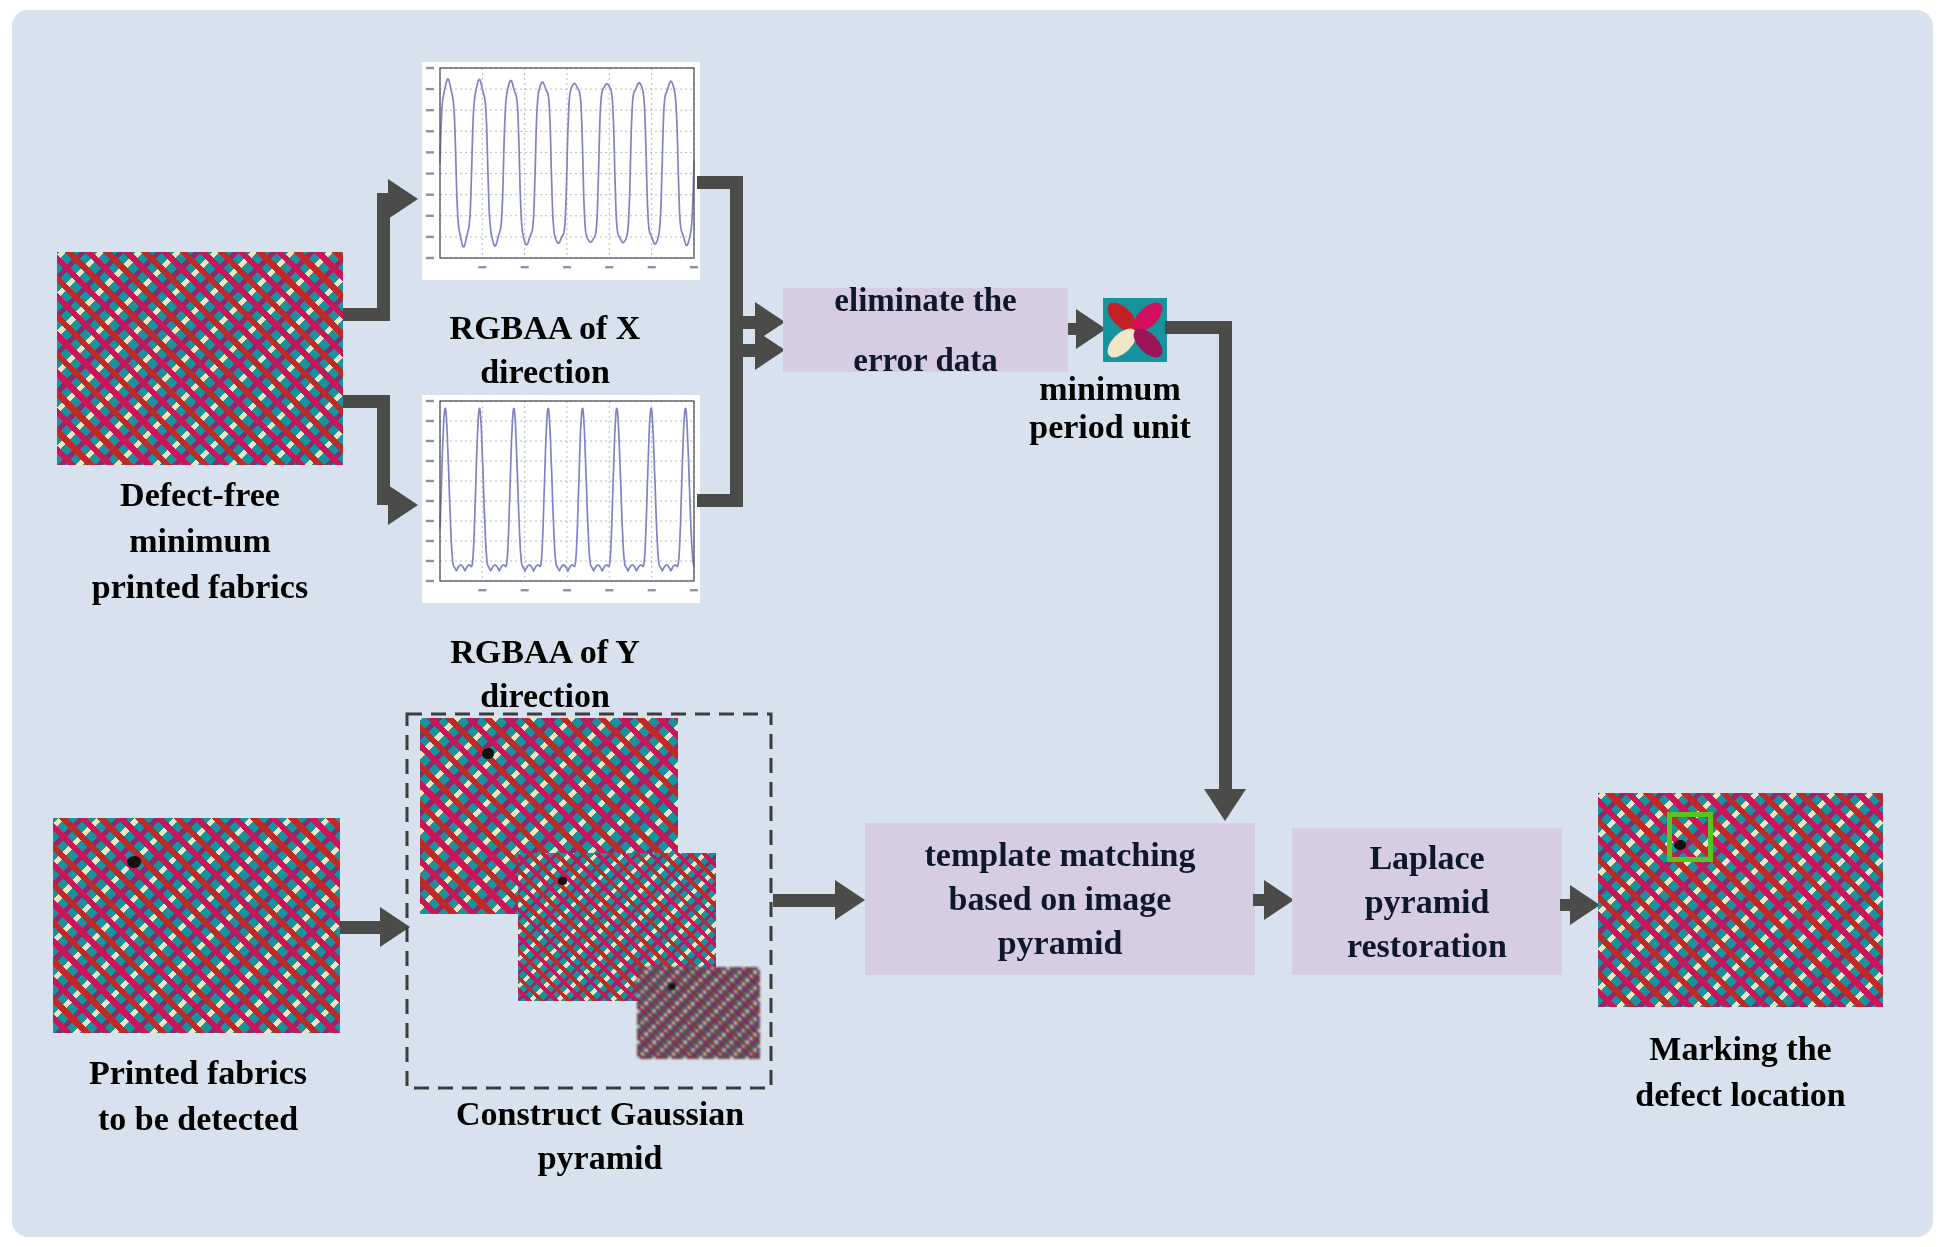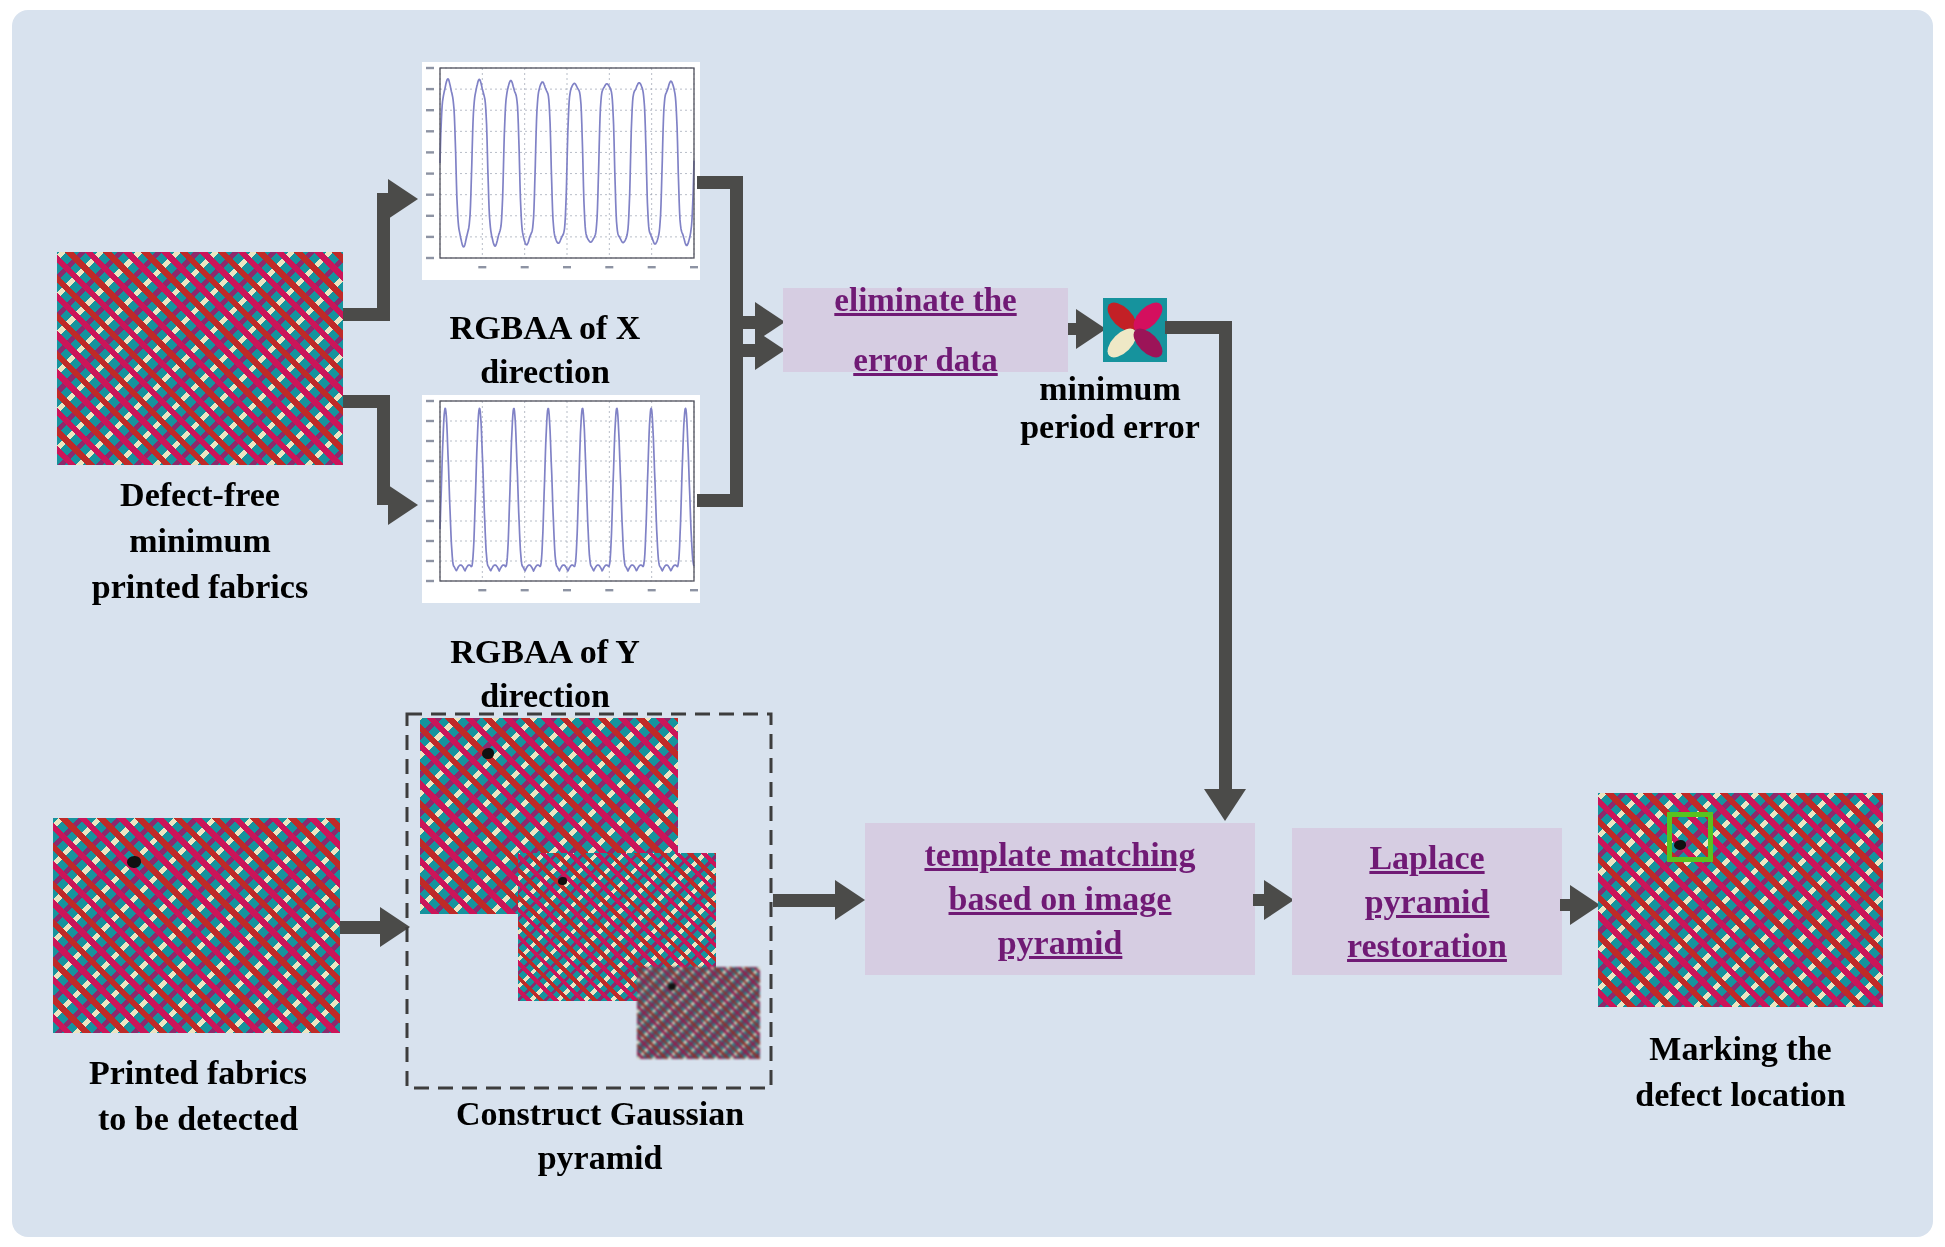--- a/index.html
+++ b/index.html
@@ -31,22 +31,22 @@
       repeating-linear-gradient(45deg, rgba(0,0,0,0) 0px, rgba(0,0,0,0) 3.5px, #cb1559 3.5px, #cb1559 6px,
         rgba(0,0,0,0) 6px, rgba(0,0,0,0) 8.5px, #bf2a28 8.5px, #bf2a28 11px),
       repeating-linear-gradient(-45deg, rgba(0,0,0,0) 0px, rgba(0,0,0,0) 3.5px, #8d2a6c 3.5px, #8d2a6c 5.5px,
         rgba(0,0,0,0) 5.5px, rgba(0,0,0,0) 8.5px, #ece5c2 8.5px, #ece5c2 11px);
     filter:blur(1.1px) saturate(.7) brightness(.92);
   }
   .defect-dot{position:absolute;background:#111;border-radius:55% 45% 50% 50%;}
 
   
   .cap{color:#000000;font-weight:700;font-size:34px;line-height:46px;text-align:center;}
-  .pbox{background:#d6cde2;color:#701a75;font-weight:700;font-size:33px;
-        display:flex;flex-direction:column;justify-content:center;text-align:center;text-decoration:underline;}
+  .pbox{background:#d6cde2;color:#0f172a;font-weight:700;font-size:33px;
+        display:flex;flex-direction:column;justify-content:center;text-align:center;}
   .pbox div{line-height:44px;}
   .minlab div{line-height:38px;}
 
   
   .sh{background:#4b4b49;}
   .ah-r{width:0;height:0;border-top:20px solid transparent;border-bottom:20px solid transparent;
         border-left:30px solid #4b4b49;}
   .ah-d{width:0;height:0;border-left:21px solid transparent;border-right:21px solid transparent;
         border-top:32px solid #4b4b49;}
 
@@ -190,21 +190,21 @@
 
   <svg class="abs" width="64" height="64" style="left:1103px;top:298px;" viewBox="0 0 64 64">
     <rect width="64" height="64" fill="#16939d"></rect>
     <ellipse cx="19" cy="19" rx="18" ry="9.5" fill="#c32026" transform="rotate(45 19 19)"></ellipse>
     <ellipse cx="45" cy="19" rx="18" ry="9.5" fill="#d40f5e" transform="rotate(-45 45 19)"></ellipse>
     <ellipse cx="19" cy="45" rx="18" ry="9.5" fill="#efe8c6" transform="rotate(-45 19 45)"></ellipse>
     <ellipse cx="45" cy="45" rx="18" ry="9.5" fill="#9c1458" transform="rotate(45 45 45)"></ellipse>
   </svg>
   <div class="abs cap minlab" style="left:955px;top:370px;width:310px;font-size:34px;">
     <div>minimum</div>
-    <div>period error</div>
+    <div>period unit</div>
   </div>
 
   <div>
     <div class="abs sh" style="left:1165px;top:321px;width:67px;height:13px;"></div>
     <div class="abs sh" style="left:1219px;top:321px;width:13px;height:470px;"></div>
     <div class="abs ah-d" style="left:1204px;top:789px;"></div>
   </div>
 
   <div class="abs fabric" style="left:53px;top:818px;width:287px;height:215px;">
     <div class="defect-dot" style="left:74px;top:38px;width:14px;height:12px;"></div>

